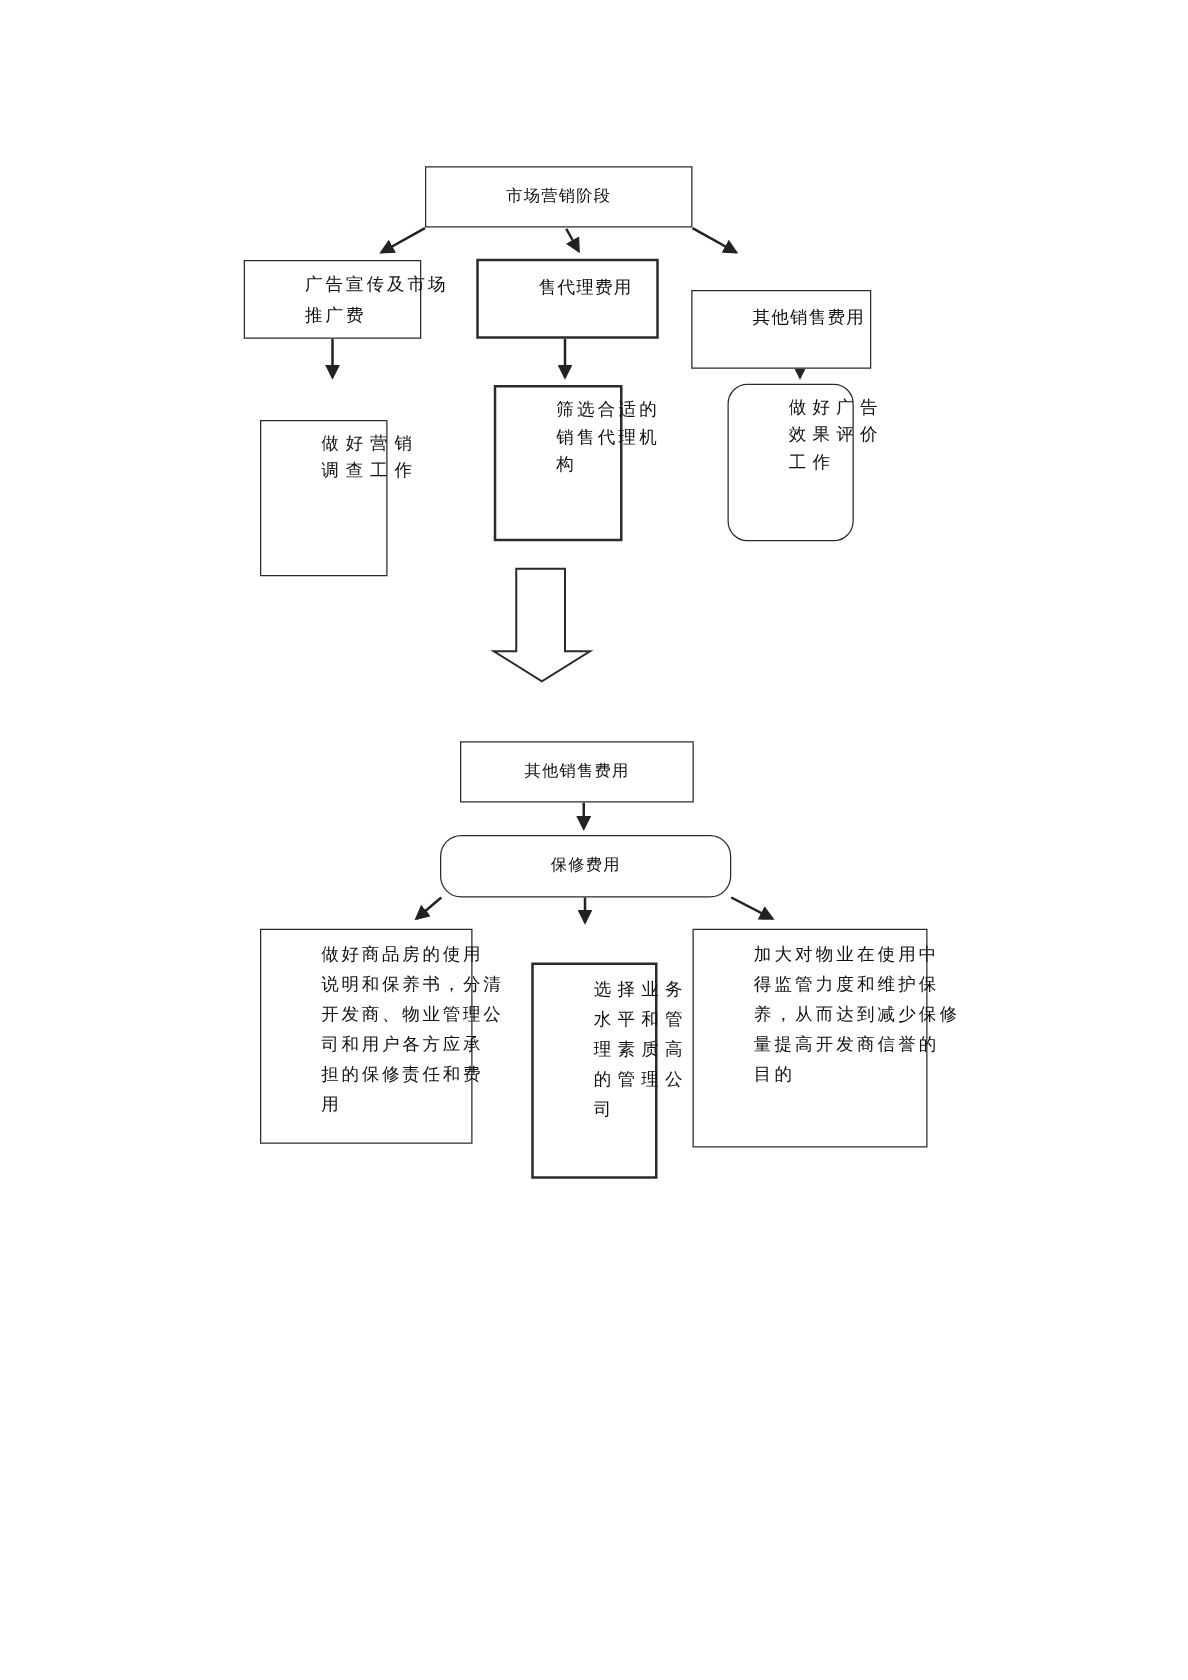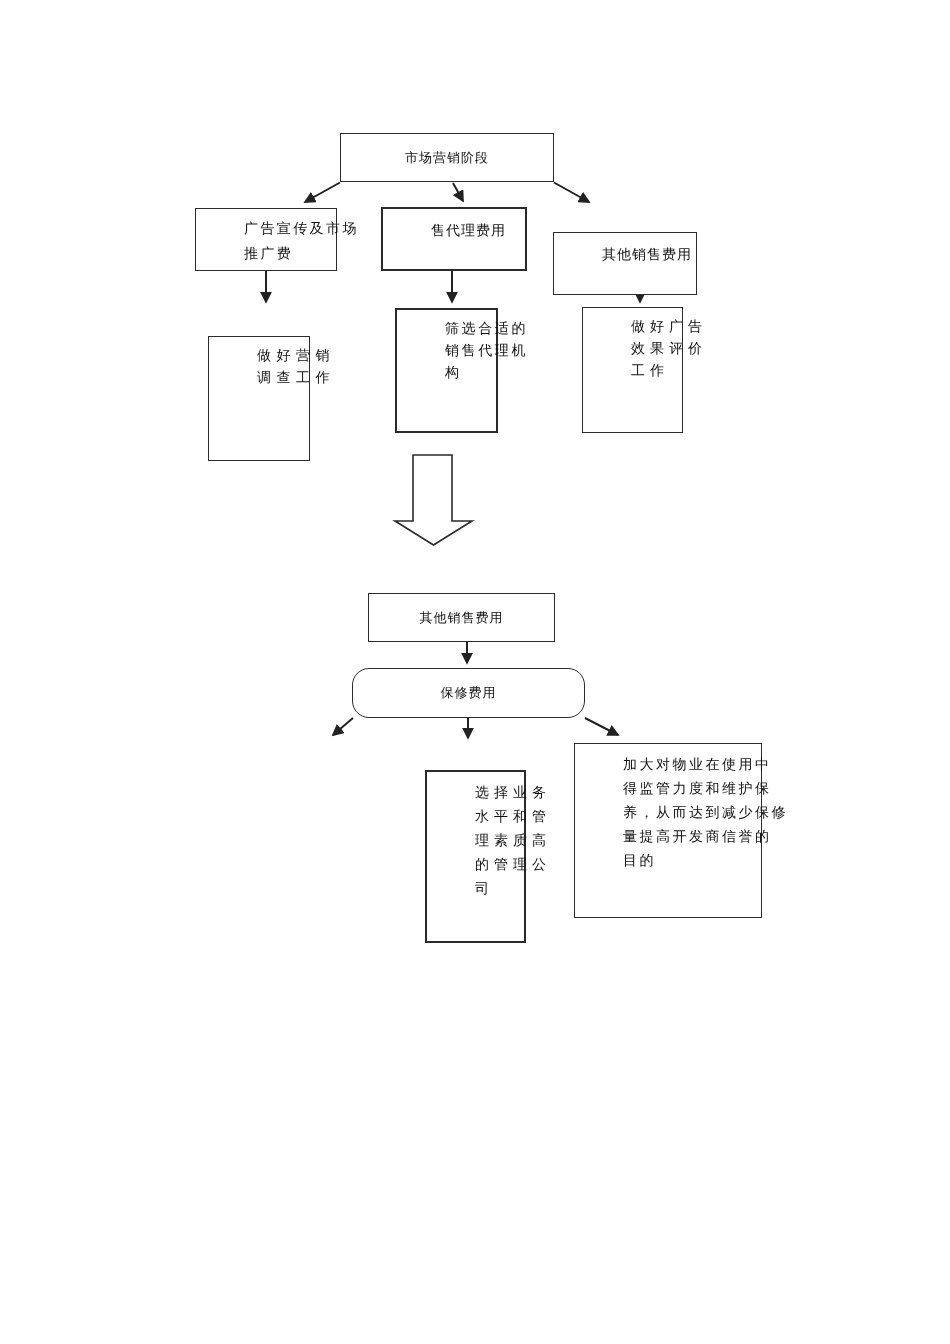--- a/index.html
+++ b/index.html
@@ -37,26 +37,26 @@
     letter-spacing: 1px;
   }
   .box.multi { white-space: pre; padding-left: 48px; }
 
   .b1  { left: 340px; top: 133px; width: 214px; height: 49px; }
   .b2a { left: 195px; top: 208px; width: 142px; height: 63px; padding: 7px 10px 0 13px; letter-spacing: 2.4px; line-height: 25px; }
   .b2b { left: 381px; top: 207px; width: 146px; height: 64px; padding: 9px 10px 0 13px; letter-spacing: 1px; }
   .b2c { left: 553px; top: 208px; width: 144px; height: 63px; padding: 9px 10px 0 13px; letter-spacing: 1px; margin-top: 24px; }
   .b3a { left: 208px; top: 308px; width: 102px; height: 125px; padding: 7px 6px 0 10px; letter-spacing: 5.5px; line-height: 22px; margin-top: 28px; }
   .b3b { left: 395px; top: 308px; width: 103px; height: 125px; padding: 7px 4px 0 9px;  letter-spacing: 2.6px; line-height: 22px; }
-  .b3c { left: 582px; top: 307px; width: 101px; height: 126px; padding: 7px 5px 0 10px; letter-spacing: 5px;   line-height: 22px; }
+  .b3c { left: 582px; top: 307px; width: 101px; height: 126px; padding: 7px 5px 0 10px; letter-spacing: 5px;   line-height: 22px; border-radius: 16px; }
   .b4  { left: 368px; top: 593px; width: 187px; height: 49px; }
   .b5  { left: 352px; top: 668px; width: 233px; height: 50px; border-radius: 17px; }
   .b6a { left: 208px; top: 743px; width: 170px; height: 172px; padding: 8px 8px 0 11px; letter-spacing: 2.2px; }
   .b6b { left: 425px; top: 770px; width: 101px; height: 173px; padding: 8px 5px 0 10px; letter-spacing: 5px; }
-  .b6c { left: 554px; top: 743px; width: 188px; height: 175px; padding: 8px 6px 0 11px; letter-spacing: 2.5px; margin-left: 20px; }
+  .b6c { left: 554px; top: 743px; width: 188px; height: 175px; padding: 8px 6px 0 11px; letter-spacing: 2.5px; }
 </style>
 </head>
 <body>
 
 <div class="canvas">
 
   <svg class="wires" viewBox="0 0 950 1344" xmlns="http://www.w3.org/2000/svg">
     <defs>
       <marker id="ah" viewBox="0 0 10 10" refX="8.5" refY="5" markerWidth="6" markerHeight="6" orient="auto-start-reverse">
         <path d="M0,0 L10,5 L0,10 Z" fill="#222222"></path>
@@ -92,20 +92,26 @@
   <div class="box multi thick b3b">筛选合适的
 销售代理机
 构</div>
   <div class="box multi b3c">做好广告
 效果评价
 工作</div>
 
   <div class="box center b4">其他销售费用</div>
   <div class="box center b5">保修费用</div>
 
+  <div class="box multi b6a">做好商品房的使用
+说明和保养书，分清
+开发商、物业管理公
+司和用户各方应承
+担的保修责任和费
+用</div>
   <div class="box multi thick b6b">选择业务
 水平和管
 理素质高
 的管理公
 司</div>
   <div class="box multi b6c">加大对物业在使用中
 得监管力度和维护保
 养，从而达到减少保修
 量提高开发商信誉的
 目的</div>

